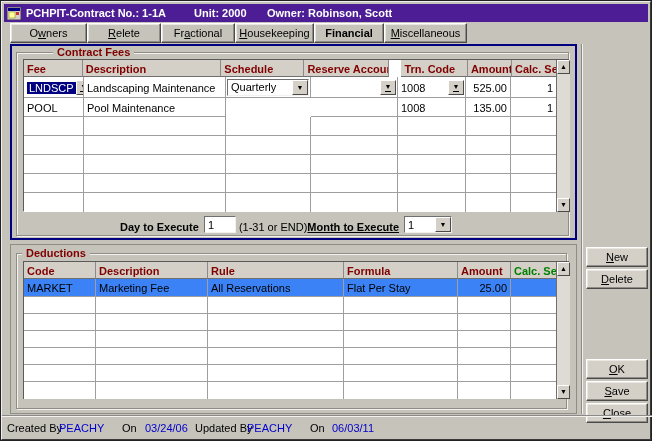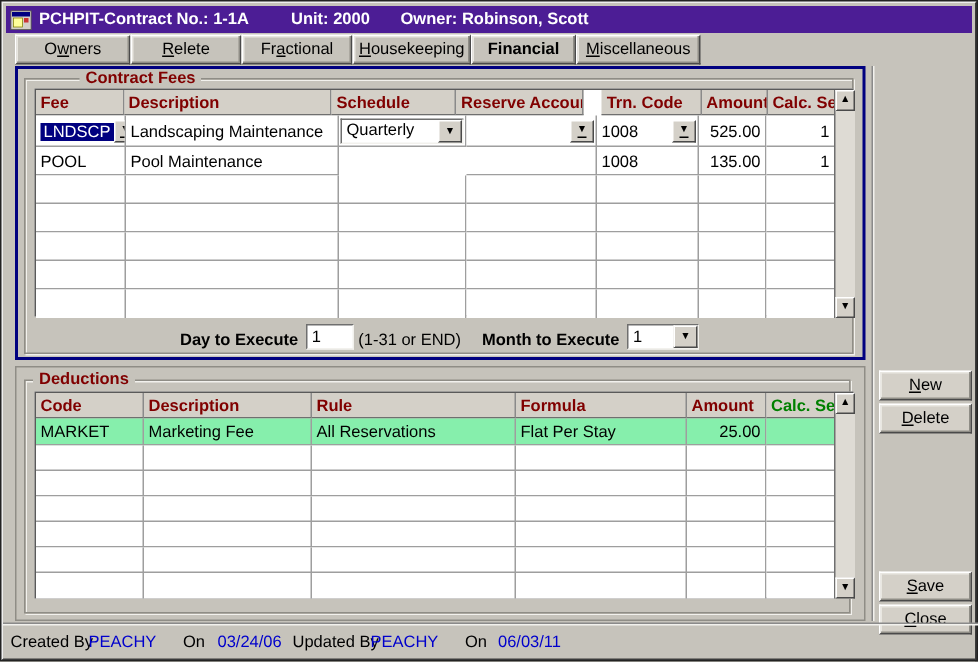--- a/index.html
+++ b/index.html
@@ -57,21 +57,21 @@
     border-right:1px solid #9e9e9e; border-bottom:1px solid #9e9e9e;
     padding:1px 3px 0 3px; overflow:hidden; white-space:nowrap; background:#fff;
     display:flex; align-items:center;
   }
   .ghead .gcell {
     background:#d4d0c8; color:#800000; font-weight:bold;
     border-right:1px solid #8a8a8a; border-bottom:1px solid #6f6f6f;
   }
   .ghead .gcell.green { color:#008000; }
   .num { justify-content:flex-end; }
-  .sel-row .gcell { background:#86efac; }
+  .sel-row .gcell { background:#3b82f6; }
   .sbcol { width:14px; flex:0 0 14px; background:#dedbd4; display:flex; flex-direction:column; justify-content:space-between; border-left:1px solid #6f6f6f; }
   .sbtn {
     height:14px; width:100%; background:#d4d0c8; font-size:7px; line-height:12px; text-align:center;
     border:1px solid; border-color:#fff #4a4a4a #4a4a4a #fff; color:#000; cursor:default;
   }
   
   .ddbtn {
     margin-left:auto; width:16px; height:15px; flex:0 0 16px;
     background:#d4d0c8; border:1px solid; border-color:#fff #4a4a4a #4a4a4a #fff;
     display:flex; align-items:center; justify-content:center; cursor:default;
@@ -251,21 +251,21 @@
           <div class="sbtn">▲</div>
           <div class="sbtn">▼</div>
         </div>
       </div>
     </div>
 
     <div style="position:absolute;left:108px;top:169px;height:18px;display:flex;align-items:flex-end;">
       <span class="blbl">Day to Execute</span>
       <input class="textbox" style="width: 32px; margin-left: 5px;" value="1">
       <span style="margin-left:3px;">(1-31 or END)</span>
-      <span class="blbl" style="margin-left:14px;">Month to Execute</span>
+      <span class="blbl" style="text-decoration:underline;">Month to Execute</span>
       <div class="combo" style="width:48px;margin-left:5px;">
         <span class="cval">1</span>
         <span class="cbtn">▼</span>
       </div>
     </div>
   </div>
 
   <div class="ded-panel">
     <div class="groupbox" style="left:5px;top:8px;width:551px;height:156px;"></div>
     <span class="grouplabel" style="left:11px;top:2px;">Deductions</span>
@@ -347,20 +347,21 @@
           <div class="sbtn">▼</div>
         </div>
       </div>
     </div>
   </div>
 
   <div class="divider"></div>
 
   <div class="btn" style="top:245px;"><u>N</u><span>ew</span></div>
   <div class="btn" style="top:267px;"><u>D</u><span>elete</span></div>
+  <div class="btn" style="top:357px;"><u>O</u><span>K</span></div>
   <div class="btn" style="top:379px;"><u>S</u><span>ave</span></div>
   <div class="btn" style="top:401px;"><u>C</u><span>lose</span></div>
 
   <div class="footsep"></div>
   <span class="foot" style="left:5px;">Created By</span>
   <span class="foot blue" style="left:57px;">PEACHY</span>
   <span class="foot" style="left:120px;">On</span>
   <span class="foot blue" style="left:143px;">03/24/06</span>
   <span class="foot" style="left:193px;">Updated By</span>
   <span class="foot blue" style="left:245px;">PEACHY</span>

